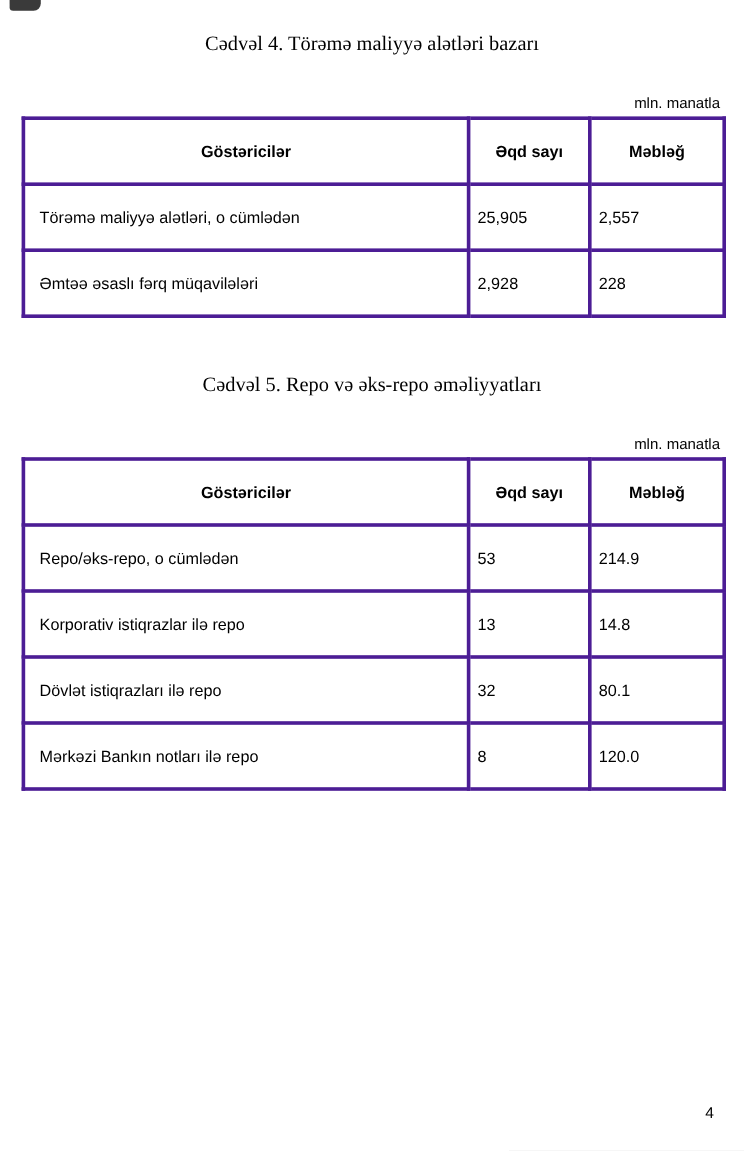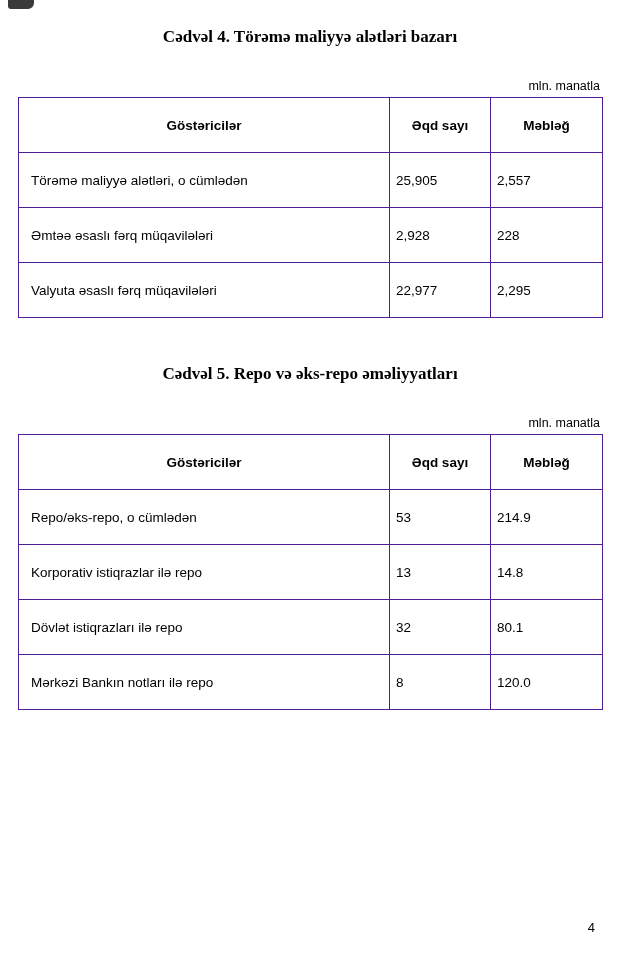--- a/index.html
+++ b/index.html
@@ -21,21 +21,21 @@
     position: absolute;
     top: 0;
     left: 8px;
     width: 26px;
     height: 9px;
     background: #3a3a3a;
     border-radius: 0 0 6px 3px;
   }
   .doc-title {
     font-family: "Liberation Serif", serif;
-    font-weight: bold;
+    font-weight: normal;
     font-size: 17px;
     text-align: center;
     margin: 0;
     padding: 0;
   }
   .title-4 { padding-top: 27px; }
   .title-5 { padding-top: 46px; }
   .unit-note {
     text-align: right;
     font-size: 12.5px;
@@ -44,21 +44,21 @@
     margin-bottom: 4px;
   }
   table.data-table {
     border-collapse: collapse;
     margin: 0 18px;
     width: 584px;
     table-layout: fixed;
   }
   table.data-table th,
   table.data-table td {
-    border: 1px solid #4c1d95;
+    border: 3px solid #4c1d95;
     font-size: 13.5px;
     vertical-align: middle;
     height: 55px;
     box-sizing: border-box;
     margin-left: 40px;
   }
   table.data-table th {
     font-weight: bold;
     text-align: center;
     padding: 4px 6px;
@@ -112,25 +112,20 @@
       <tr class="bold-row">
         <td class="label-cell">Törəmə maliyyə alətləri, o cümlədən</td>
         <td class="num-cell">25,905</td>
         <td class="num-cell">2,557</td>
       </tr>
       <tr>
         <td class="label-cell">Əmtəə əsaslı fərq müqavilələri</td>
         <td class="num-cell">2,928</td>
         <td class="num-cell">228</td>
       </tr>
-      <tr>
-        <td class="label-cell">Valyuta əsaslı fərq müqavilələri</td>
-        <td class="num-cell">22,977</td>
-        <td class="num-cell">2,295</td>
-      </tr>
     </tbody>
   </table>
 
   <h1 class="doc-title title-5">Cədvəl 5. Repo və əks-repo əməliyyatları</h1>
 
   <div class="unit-note">mln. manatla</div>
 
   <table class="data-table">
     <colgroup>
       <col class="col-label">

